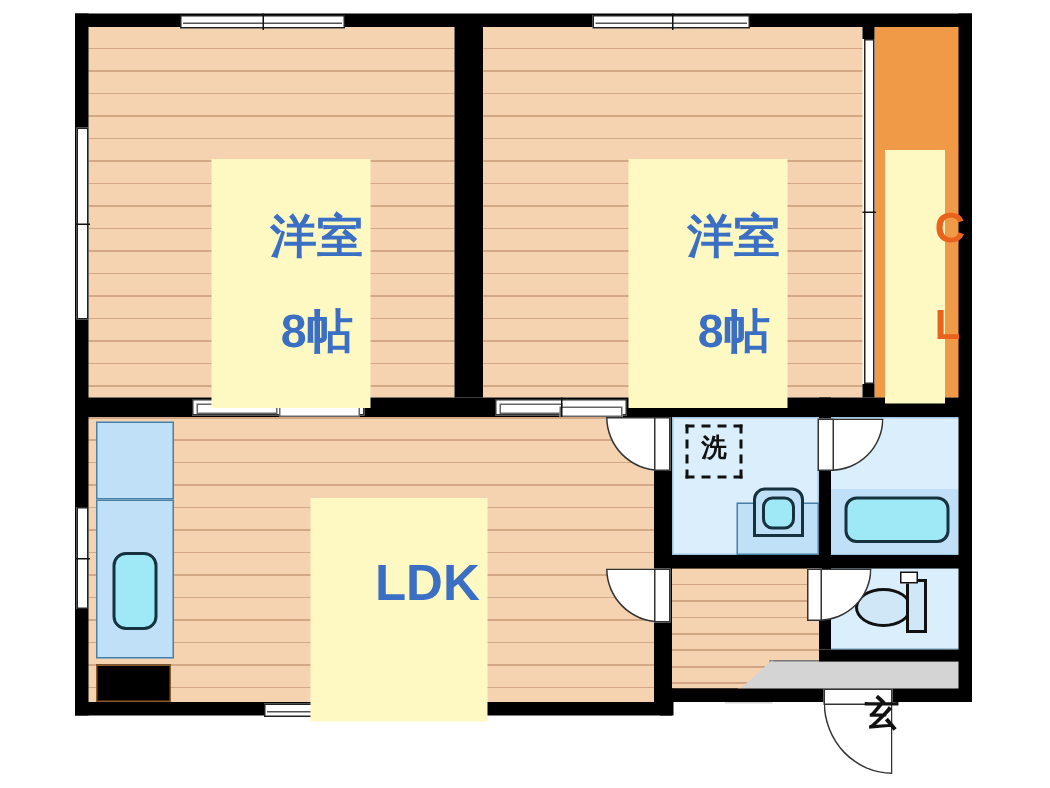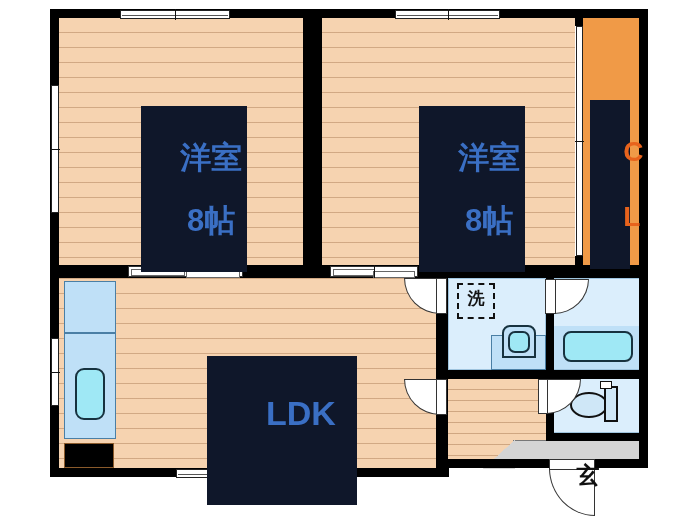--- a/index.html
+++ b/index.html
@@ -59,21 +59,21 @@
   .stove{background:#000000;border:1px solid #8a5a2b;}
   .tub{background:#9fe8f5;border:2px solid #17323f;border-radius:8px;}
   .vanity{background:#bfe0f7;border:1px solid #4a7fa5;}
   .vanity-bowl{background:#9fe8f5;border:2px solid #17323f;border-radius:7px;}
   .toilet-bowl{background:#cfe7f7;border:2px solid #111;border-radius:50%;}
   .toilet-tank{background:#cfe7f7;border:2px solid #111;}
   .toilet-lid{background:#ffffff;border:1px solid #111;}
   .wm-box{border:2px dashed #111;background:transparent;}
 
   
-  .lbl{position:absolute;background:#0f172a;color:#3a6fc4;text-align:center;
+  .lbl{position:absolute;background:#fef9c3;color:#3a6fc4;text-align:center;
        line-height:1.02;font-weight:700;white-space:pre;}
   .lbl.room{font-size:31px;letter-spacing:0px;}
   .lbl.ldk{font-size:34px;}
   .lbl.cl{color:#e8631c;font-size:28px;line-height:1.15;font-weight:600;}
   .lbl.sm{color:#111;font-size:17px;font-weight:700;background:transparent;}
   .lbl.entry{color:#111;font-size:23px;font-weight:700;background:transparent;}
 </style>
 </head>
 <body>
 
@@ -211,21 +211,21 @@
   <div class="lbl room" style="left:141px;top:106px;width:100px;padding:4px 3px;">
     <span>洋室</span><br>
     <span>8帖</span>
   </div>
 
   <div class="lbl room" style="left:419px;top:106px;width:100px;padding:4px 3px;">
     <span>洋室</span><br>
     <span>8帖</span>
   </div>
 
-  <div class="lbl ldk" style="left:207px;top:332px;width:110px;padding:5px 20px;margin-top:24px;">
+  <div class="lbl ldk" style="left:207px;top:332px;width:110px;padding:5px 4px;">
     <span>LDK</span><br>
   </div>
 
   <div class="lbl cl" style="left:590px;top:100px;width:36px;padding:4px 2px;">
     <span>C</span><br>
     <span>L</span>
   </div>
 
   <div class="lbl entry" style="left:551px;top:441px;width:40px;">
     <span>玄</span>

